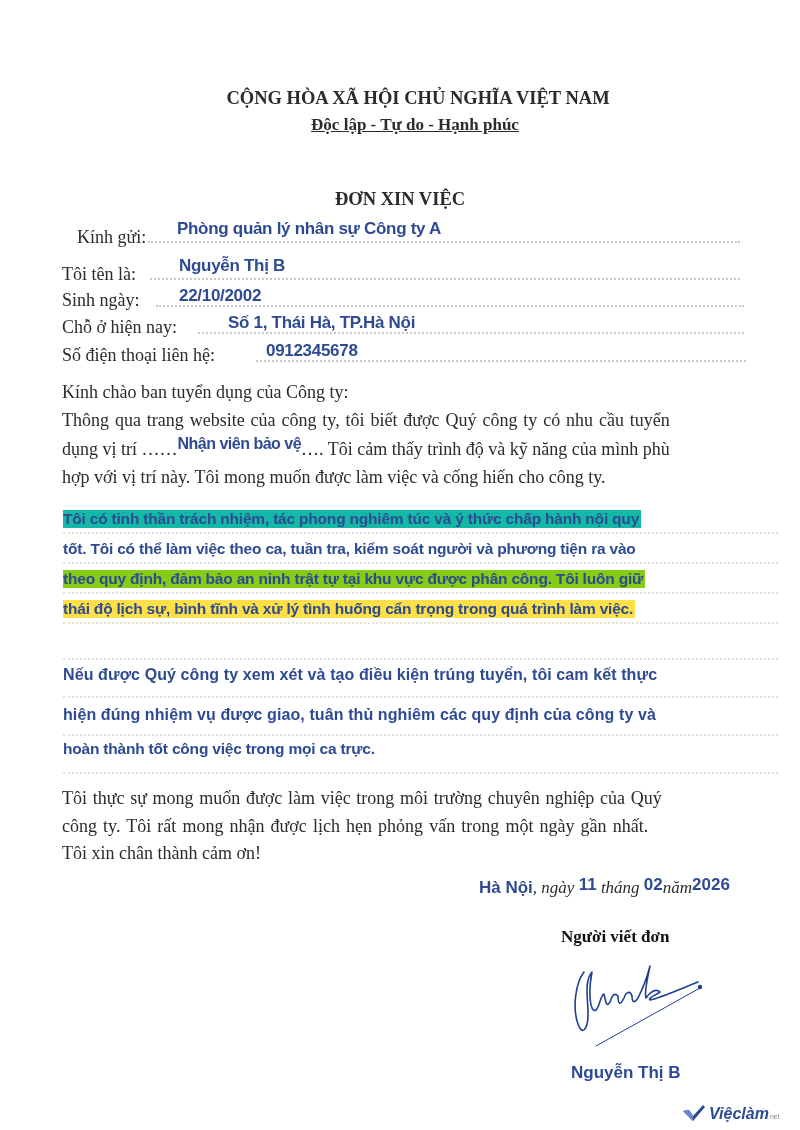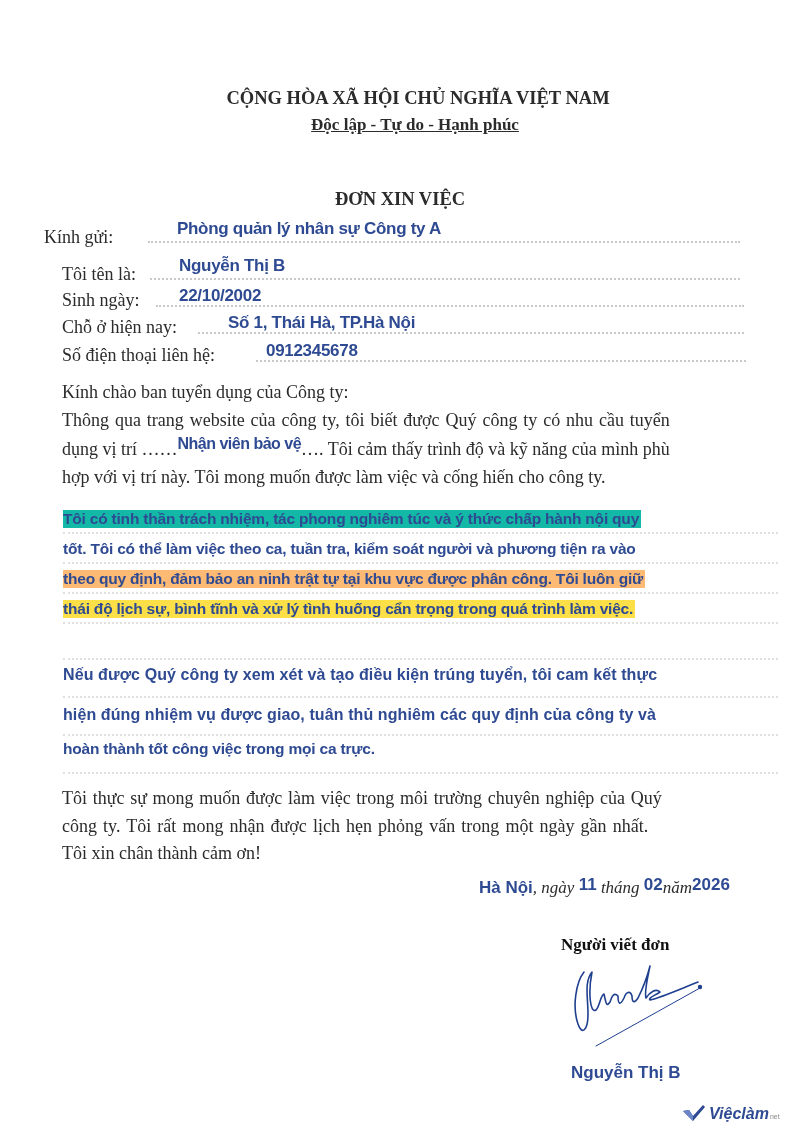--- a/index.html
+++ b/index.html
@@ -23,21 +23,21 @@
   .logo { position: absolute; left: 683px; top: 1103px; display: flex; align-items: baseline; }
 </style>
 </head>
 <body>
 
 <div class="abs serif nation">CỘNG HÒA XÃ HỘI CHỦ NGHĨA VIỆT NAM</div>
 <div class="abs serif motto">Độc lập - Tự do - Hạnh phúc</div>
 <div class="abs serif title">ĐƠN XIN VIỆC</div>
 
 <div>
-  <span class="abs serif field-label" style="top:227px;left:44px;">Kính gửi:</span>
+  <span class="abs serif field-label" style="top:227px;left:77px;">Kính gửi:</span>
   <div class="dots" style="top:241px;left:148px;width:592px;"></div>
   <span class="abs sans blue field-val" style="top:219px;left:177px;">Phòng quản lý nhân sự Công ty A</span>
 </div>
 <div>
   <span class="abs serif field-label" style="top:264px;left:62px;">Tôi tên là:</span>
   <div class="dots" style="top:278px;left:150px;width:590px;"></div>
   <span class="abs sans blue field-val" style="top:256px;left:179px;">Nguyễn Thị B</span>
 </div>
 <div>
   <span class="abs serif field-label" style="top:290px;left:62px;">Sinh ngày:</span>
@@ -62,21 +62,21 @@
 </div>
 <div class="abs serif" style="top:467px;left:62px;font-size:18px;">hợp với vị trí này. Tôi mong muốn được làm việc và cống hiến cho công ty.</div>
 
 <div class="blue-para sans blue" style="top:510px;height:130px;">
   <div class="dots" style="position:absolute;top:22px;left:0;width:715px;border-bottom-color:#e0e0e0;"></div>
   <div class="dots" style="position:absolute;top:52px;left:0;width:715px;border-bottom-color:#e0e0e0;"></div>
   <div class="dots" style="position:absolute;top:82px;left:0;width:715px;border-bottom-color:#e0e0e0;"></div>
   <div class="dots" style="position:absolute;top:112px;left:0;width:715px;border-bottom-color:#e0e0e0;"></div>
   <div class="blue-line" style="top:0px;background:#14b8a6;padding-right:2px;">Tôi có tinh thần trách nhiệm, tác phong nghiêm túc và ý thức chấp hành nội quy</div>
   <div class="blue-line" style="top:30px;background:#fff;padding-right:2px;">tốt. Tôi có thể làm việc theo ca, tuần tra, kiểm soát người và phương tiện ra vào</div>
-  <div class="blue-line" style="top:60px;background:#fdba74;padding-right:2px;">theo quy định, đảm bảo an ninh trật tự tại khu vực được phân công. Tôi luôn giữ</div>
+  <div class="blue-line" style="top:60px;background:#84cc16;padding-right:2px;">theo quy định, đảm bảo an ninh trật tự tại khu vực được phân công. Tôi luôn giữ</div>
   <div class="blue-line" style="top:90px;background:#fde047;padding-right:2px;">thái độ lịch sự, bình tĩnh và xử lý tình huống cẩn trọng trong quá trình làm việc.</div>
 </div>
 
 <div class="blue-para sans blue" style="top:658px;height:130px;">
   <div class="dots" style="position:absolute;top:0px;left:0;width:715px;border-bottom-color:#e0e0e0;"></div>
   <div class="dots" style="position:absolute;top:38px;left:0;width:715px;border-bottom-color:#e0e0e0;"></div>
   <div class="dots" style="position:absolute;top:76px;left:0;width:715px;border-bottom-color:#e0e0e0;"></div>
   <div class="dots" style="position:absolute;top:114px;left:0;width:715px;border-bottom-color:#e0e0e0;"></div>
   <div class="blue-line" style="top:8px;font-size:16px;letter-spacing:0.1px;">Nếu được Quý công ty xem xét và tạo điều kiện trúng tuyển, tôi cam kết thực</div>
   <div class="blue-line" style="top:48px;font-size:16px;letter-spacing:0.1px;">hiện đúng nhiệm vụ được giao, tuân thủ nghiêm các quy định của công ty và</div>
@@ -87,21 +87,21 @@
 <div class="abs serif" style="top:816px;left:62px;font-size:18px;word-spacing:1.6px;">công ty. Tôi rất mong nhận được lịch hẹn phỏng vấn trong một ngày gần nhất.</div>
 <div class="abs serif" style="top:843px;left:62px;font-size:18px;">Tôi xin chân thành cảm ơn!</div>
 
 <div class="abs" style="top:878px;left:479px;font-size:17px;">
   <span class="sans blue">Hà Nội</span><span class="serif" style="font-style:italic;">, ngày</span>
   <span class="sans blue" style="position:relative;top:-3px;">11</span>
   <span class="serif" style="font-style:italic;">tháng</span>
   <span class="sans blue" style="position:relative;top:-3px;">02</span><span class="serif" style="font-style:italic;">năm</span><span class="sans blue" style="position:relative;top:-3px;">2026</span>
 </div>
 
-<div class="abs serif" style="top:927px;left:561px;font-size:17px;font-weight:bold;color:#111;margin-top:8px;">Người viết đơn</div>
+<div class="abs serif" style="top:927px;left:561px;font-size:17px;font-weight:bold;color:#111;">Người viết đơn</div>
 <svg class="sig-svg" width="150" height="95" viewBox="0 0 150 95">
   <path d="M14 20 C6 30, 2 55, 8 72 C12 84, 18 78, 18 62 C18 45, 14 30, 22 20 C18 40, 20 62, 26 58 C30 54, 30 44, 34 42 C36 50, 36 56, 40 50 C42 44, 44 40, 48 44 C48 52, 50 54, 54 46 C56 40, 60 38, 62 44 C62 50, 64 52, 68 46 C72 38, 78 22, 80 14 C78 24, 74 40, 76 46 C80 40, 86 36, 90 40 C84 44, 78 46, 80 48 C90 46, 108 38, 128 30" fill="none" stroke="#1f3f8f" stroke-width="1.6" stroke-linecap="round" stroke-linejoin="round"></path>
   <path d="M26 94 L130 36" fill="none" stroke="#1f3f8f" stroke-width="1" stroke-linecap="round"></path>
   <circle cx="130" cy="35" r="2.2" fill="#1f3f8f"></circle>
 </svg>
 <div class="abs sans blue" style="top:1063px;left:571px;font-size:17px;">Nguyễn Thị B</div>
 
 <div class="logo">
   <svg width="22" height="16" viewBox="0 0 22 16" style="margin-right:4px;position:relative;top:2px;">
     <path d="M0 6 L6 5 L10 11 L20 0 L22 2 L10 16 Z" fill="#2e4a92"></path>

